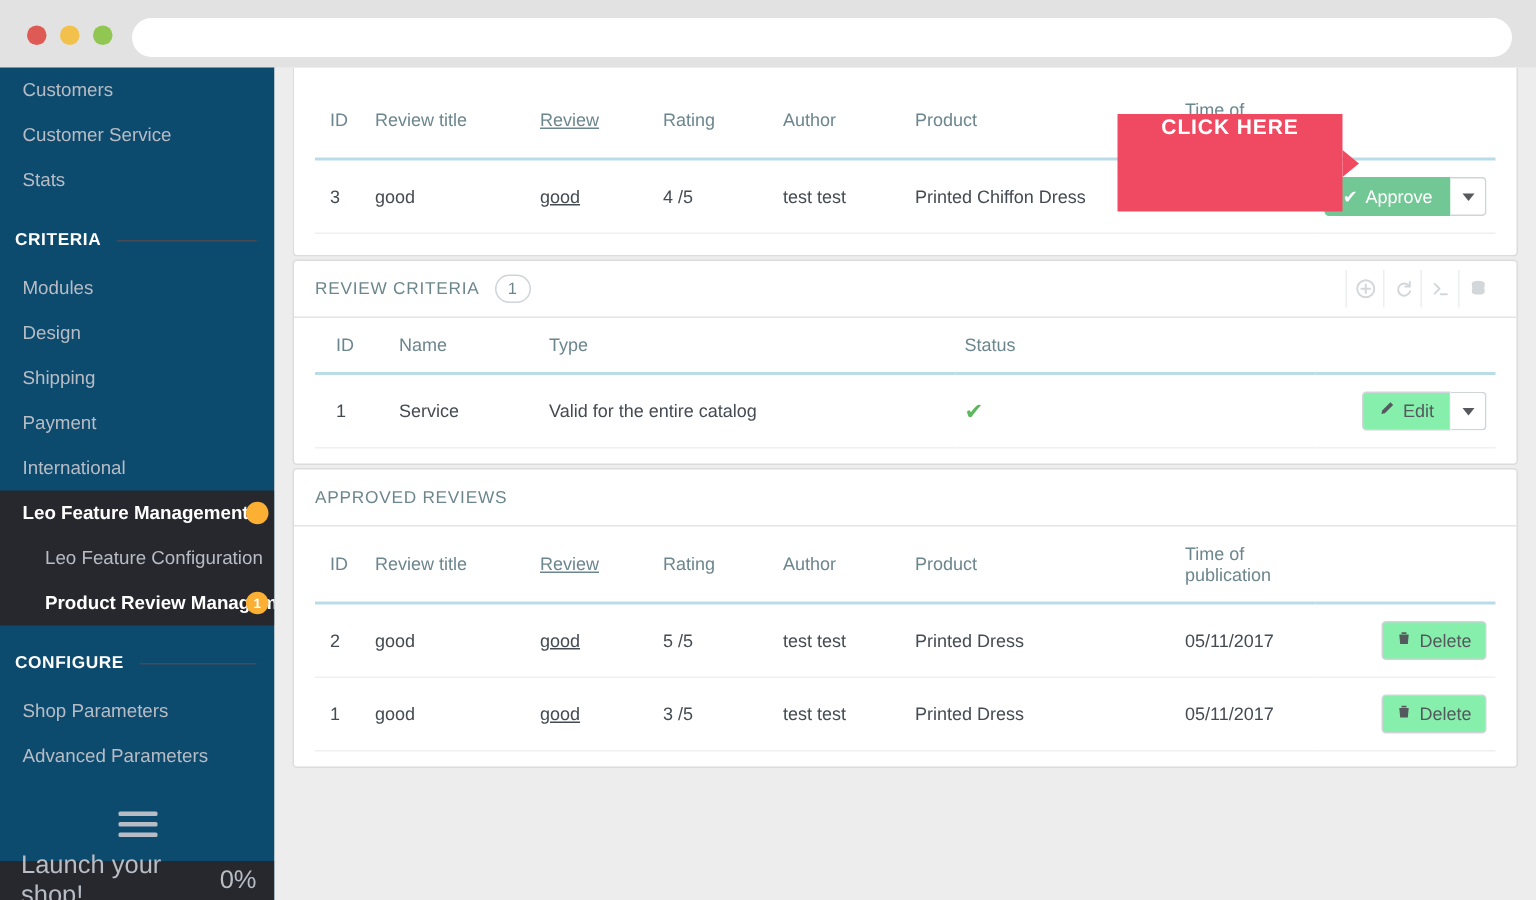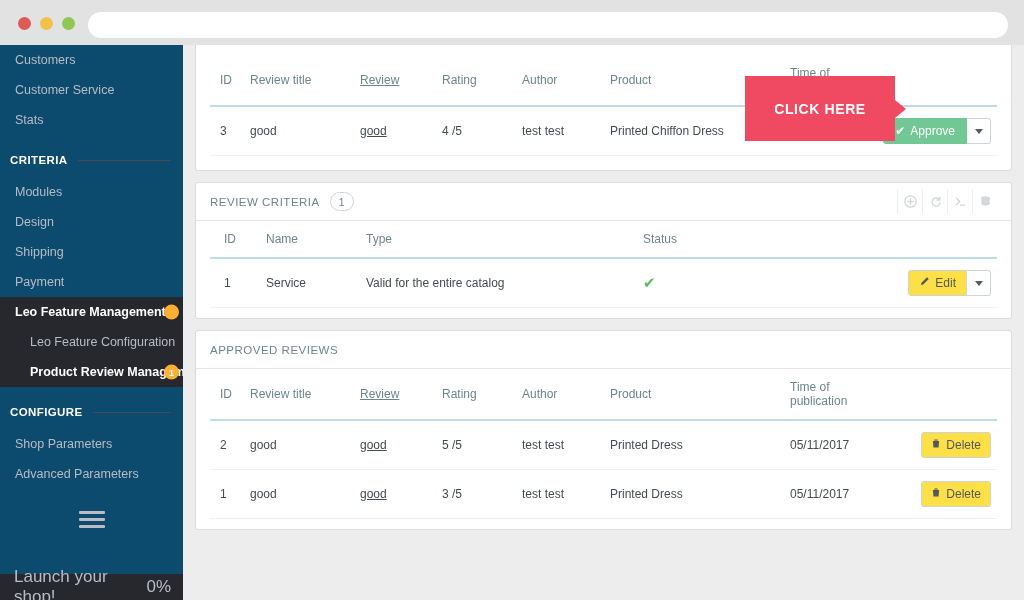--- a/index.html
+++ b/index.html
@@ -91,21 +91,21 @@
     position: absolute; left: 183px; top: 45px;
     width: 841px; height: 555px;
     background: #ededed;
     padding: 0 12px;
     overflow: hidden;
   }
   .panel {
     background: #ffffff;
     border: 1px solid #dcdcdc;
     border-radius: 3px;
-    margin-bottom: 11px;
+    margin-bottom: 2px;
   }
   .panel.clipped { border-top: none; border-radius: 0 0 3px 3px; }
   .panel-head {
     display: flex; align-items: center;
     height: 38px;
     padding: 0 14px;
     border-bottom: 1px solid #e4e4e4;
     color: #6c868e; font-size: 11.5px;
     letter-spacing: 0.5px;
   }
@@ -158,21 +158,21 @@
   .cr-name { width: 100px; }
   .cr-type { width: auto; }
   .cr-stat { width: 240px; text-align: left; }
   .cr-act  { width: 120px; text-align: right; }
 
   
   .btn {
     display: inline-flex; align-items: center; justify-content: center;
     font-size: 12px; height: 26px; padding: 0 9px;
     border: 1px solid #cfd4d8; border-radius: 3px;
-    background: #fde047; color: #55595e;
+    background: #86efac; color: #55595e;
     white-space: nowrap;
   }
   .btn-group { display: inline-flex; }
   .btn-approve {
     background: #72c894; border-color: #72c894; color: #ffffff;
     border-radius: 3px 0 0 3px; padding: 0 11px;
   }
   .btn-caret {
     border-radius: 0 3px 3px 0; border-left: none;
     width: 24px; padding: 0; background: #ffffff;
@@ -188,21 +188,21 @@
     border-top: 5px solid #55595e;
   }
   .status-check { color: #5cb85c; font-size: 15px; }
 
   
   .callout {
     position: absolute;
     left: 745px; top: 76px;
     width: 150px; height: 65px;
     background: #ef4a62;
-    display: flex; align-items: center; justify-content: center;
+    display: flex; align-items: flex-start; justify-content: center;
     color: #ffffff; font-size: 14px; font-weight: bold;
     letter-spacing: 0.6px;
     z-index: 40;
   }
   .callout::after {
     content: "";
     position: absolute; left: 150px; top: 50%;
     transform: translateY(-50%);
     width: 0; height: 0;
     border-top: 9px solid transparent;
@@ -243,20 +243,23 @@
     <span>Modules</span>
   </div>
   <div class="nav-item">
     <span>Design</span>
   </div>
   <div class="nav-item">
     <span>Shipping</span>
   </div>
   <div class="nav-item">
     <span>Payment</span>
+  </div>
+  <div class="nav-item">
+    <span>International</span>
   </div>
 
   <div class="section-block">
     <div class="nav-item active-parent">
       <span>Leo Feature Management</span>
       <span class="badge-dot empty"></span>
     </div>
     <div class="nav-item sub">
       <span>Leo Feature Configuration</span>
     </div>

